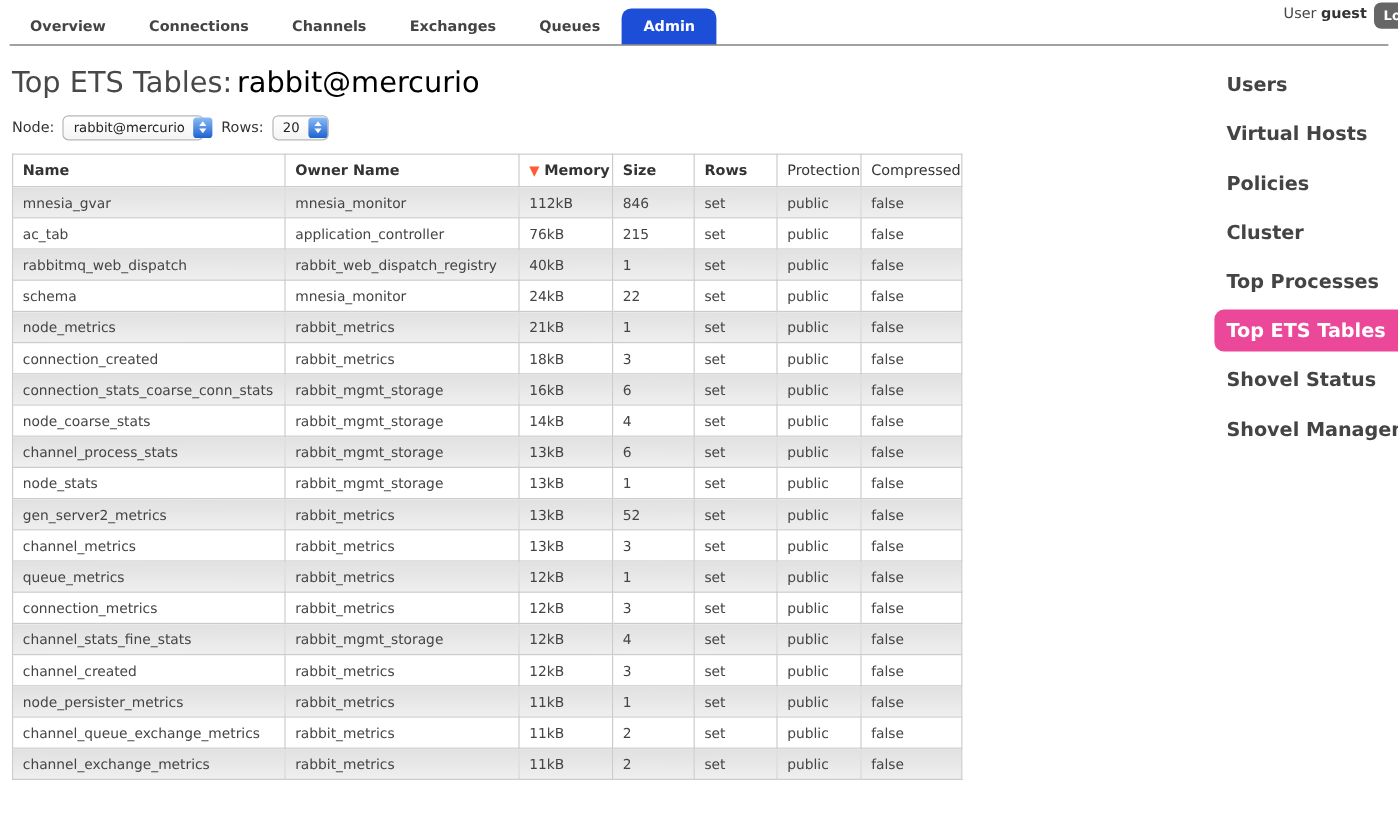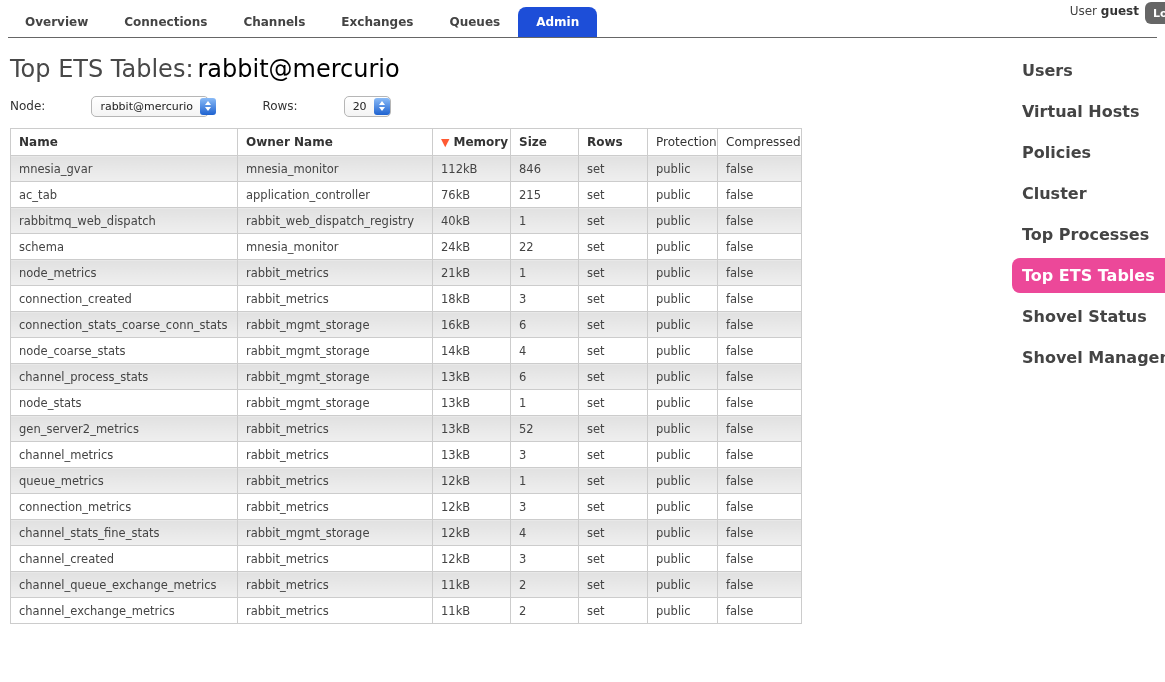--- a/index.html
+++ b/index.html
@@ -34,21 +34,21 @@
     padding:8px 10px; margin-bottom:6px; font-size:16px; font-weight:bold;
     color:#444; cursor:pointer; white-space:nowrap;
   }
   .side-item.active { background:#ec4899; color:#fff; border-radius:8px 0 0 8px; }
 
   
   .main { position:absolute; top:55px; left:10px; width:800px; }
   h1 { margin:0 0 12px 0; font-size:24px; font-weight:normal; color:#484848; line-height:28px; }
   h1 .t2 { color:#000; margin-left:4px; }
 
-  .controls { display:flex; align-items:center; margin-bottom:11px; font-size:12px; color:#333; height:22px;gap:39px; }
+  .controls { display:flex; align-items:center; margin-bottom:11px; font-size:12px; color:#333; height:22px; }
   .lbl { margin-right:7px; }
   .fselect {
     display:inline-flex; align-items:center; justify-content:space-between;
     height:21px; border:1px solid #b6b6b6; border-radius:5px;
     background:linear-gradient(#fff,#f4f4f4); padding:0 2px 0 8px;
     font-size:11px; color:#222; margin-right:14px; cursor:pointer;
   }
   .stepper {
     width:16px; height:17px; border-radius:3px; margin-left:7px; flex:0 0 auto;
     background:linear-gradient(#8abbf7,#1e62d0);
@@ -280,20 +280,29 @@
         <tr>
           <td>channel_created</td>
           <td>rabbit_metrics</td>
           <td>12kB</td>
           <td>3</td>
           <td>set</td>
           <td>public</td>
           <td>false</td>
         </tr>
         <tr>
+          <td>node_persister_metrics</td>
+          <td>rabbit_metrics</td>
+          <td>11kB</td>
+          <td>1</td>
+          <td>set</td>
+          <td>public</td>
+          <td>false</td>
+        </tr>
+        <tr>
           <td>channel_queue_exchange_metrics</td>
           <td>rabbit_metrics</td>
           <td>11kB</td>
           <td>2</td>
           <td>set</td>
           <td>public</td>
           <td>false</td>
         </tr>
         <tr>
           <td>channel_exchange_metrics</td>

